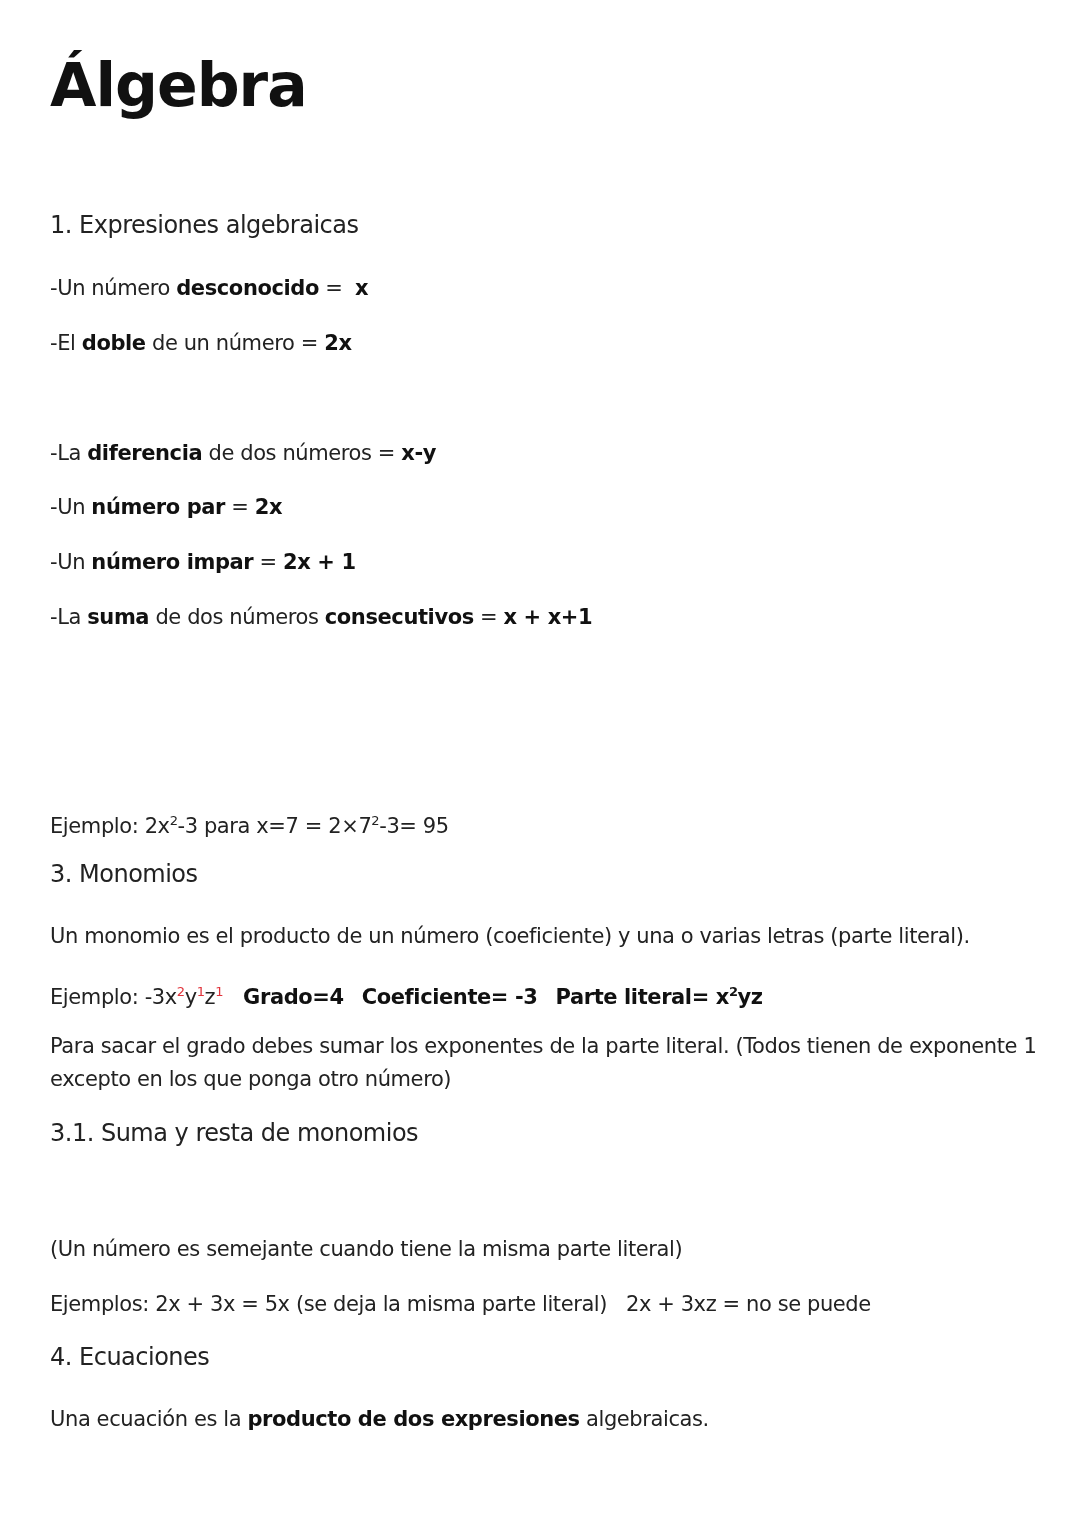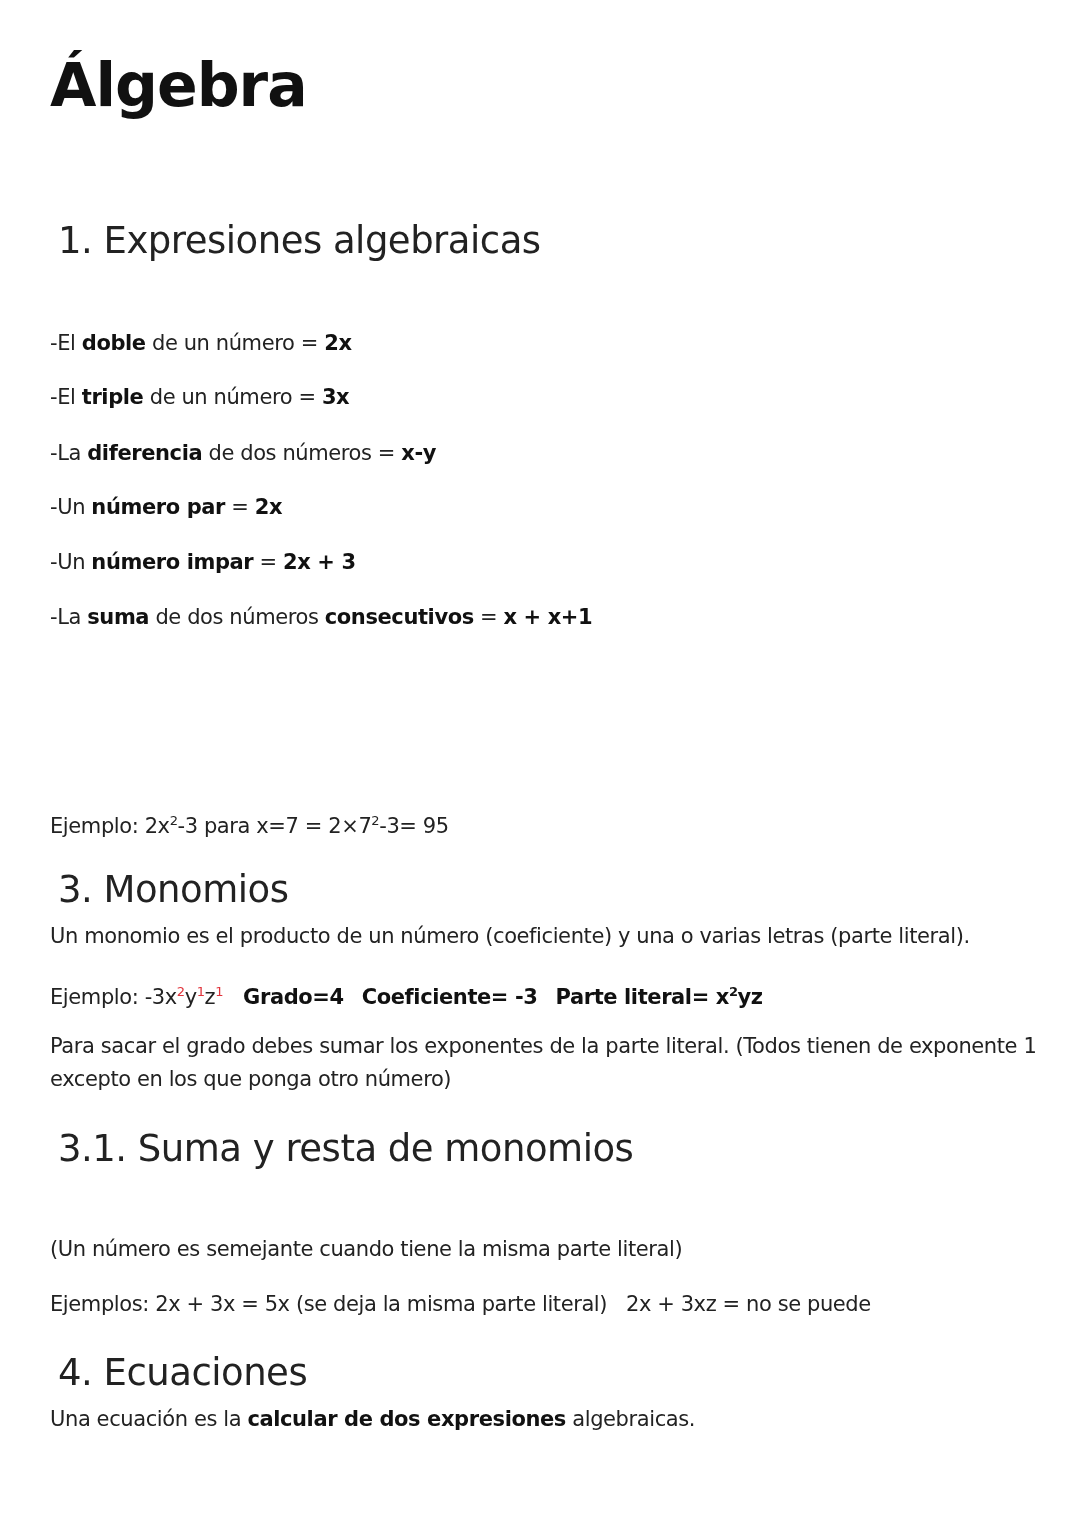--- a/index.html
+++ b/index.html
@@ -7,51 +7,51 @@
     width: 1080px; height: 1526px; overflow: hidden;
     font-family: "DejaVu Sans", "Liberation Sans", sans-serif;
     color: #222222;
   }
   .page { position: relative; width: 1080px; height: 1526px; }
   .title {
     position: absolute; left: 50px; top: 50px; margin: 0;
     font-size: 60px; font-weight: bold; color: #111111; letter-spacing: -1px;
   }
   .h2 {
-    position: absolute; left: 50px; margin: 8px;
-    font-size: 37px; font-weight: normal; color: #222222; letter-spacing: -0.5px;
+    position: absolute; left: 50px; margin: 0;
+    font-size: 24px; font-weight: normal; color: #222222; letter-spacing: -0.5px;
   }
   .p {
     position: absolute; left: 50px; margin: 0;
     font-size: 21px; line-height: 33px; color: #222222; letter-spacing: -0.4px;
   }
   .p b { color: #111111; }
   .wide { width: 990px; }
   sup.red { color: #e0323a; font-size: 13px; }
   sup.sq { font-size: 13px; }
 </style>
 </head>
 <body>
 
 <div class="page">
 
   <h1 class="title">Álgebra</h1>
 
   <h2 class="h2" style="top:211px">1. Expresiones algebraicas</h2>
 
+  <p class="p" style="top:272px"><span>-Un número </span><b>desconocido</b><span style="white-space:pre"> =  </span><b>x</b></p>
 
   <p class="p" style="top:327px"><span>-El </span><b>doble</b><span> de un número = </span><b>2x</b></p>
 
-  <p class="p" style="top:381px"><span>-El </span><b>triple</b><span> de un número = </span><b>3x</b></p>
 
   <p class="p" style="top:437px"><span>-La </span><b>diferencia</b><span> de dos números = </span><b>x-y</b></p>
 
   <p class="p" style="top:491px"><span>-Un </span><b>número par</b><span> = </span><b>2x</b></p>
 
-  <p class="p" style="top:546px"><span>-Un </span><b>número impar</b><span> = </span><b>2x + 3</b></p>
+  <p class="p" style="top:546px"><span>-Un </span><b>número impar</b><span> = </span><b>2x + 1</b></p>
 
   <p class="p" style="top:601px"><span>-La </span><b>suma</b><span> de dos números </span><b>consecutivos</b><span> = </span><b>x + x+1</b></p>
 
 
 
   <p class="p" style="top:804px"><span>Ejemplo: 2x</span><sup class="sq">2</sup><span>-3 para x=7 = 2×7</span><sup class="sq">2</sup><span>-3= 95</span></p>
 
   <h2 class="h2" style="top:860px">3. Monomios</h2>
 
   <p class="p wide" style="top:920px">Un monomio es el producto de un número (coeficiente) y una o varias letras (parte literal).</p>
@@ -62,15 +62,15 @@
 
   <h2 class="h2" style="top:1119px">3.1. Suma y resta de monomios</h2>
 
 
   <p class="p" style="top:1233px">(Un número es semejante cuando tiene la misma parte literal)</p>
 
   <p class="p" style="top:1288px; white-space:pre">Ejemplos: 2x + 3x = 5x (se deja la misma parte literal)   2x + 3xz = no se puede</p>
 
   <h2 class="h2" style="top:1343px">4. Ecuaciones</h2>
 
-  <p class="p" style="top:1403px"><span>Una ecuación es la </span><b>calcular de dos expresiones</b><span> algebraicas.</span></p>
+  <p class="p" style="top:1403px"><span>Una ecuación es la </span><b>producto de dos expresiones</b><span> algebraicas.</span></p>
 
 </div>
 
 </body></html>

